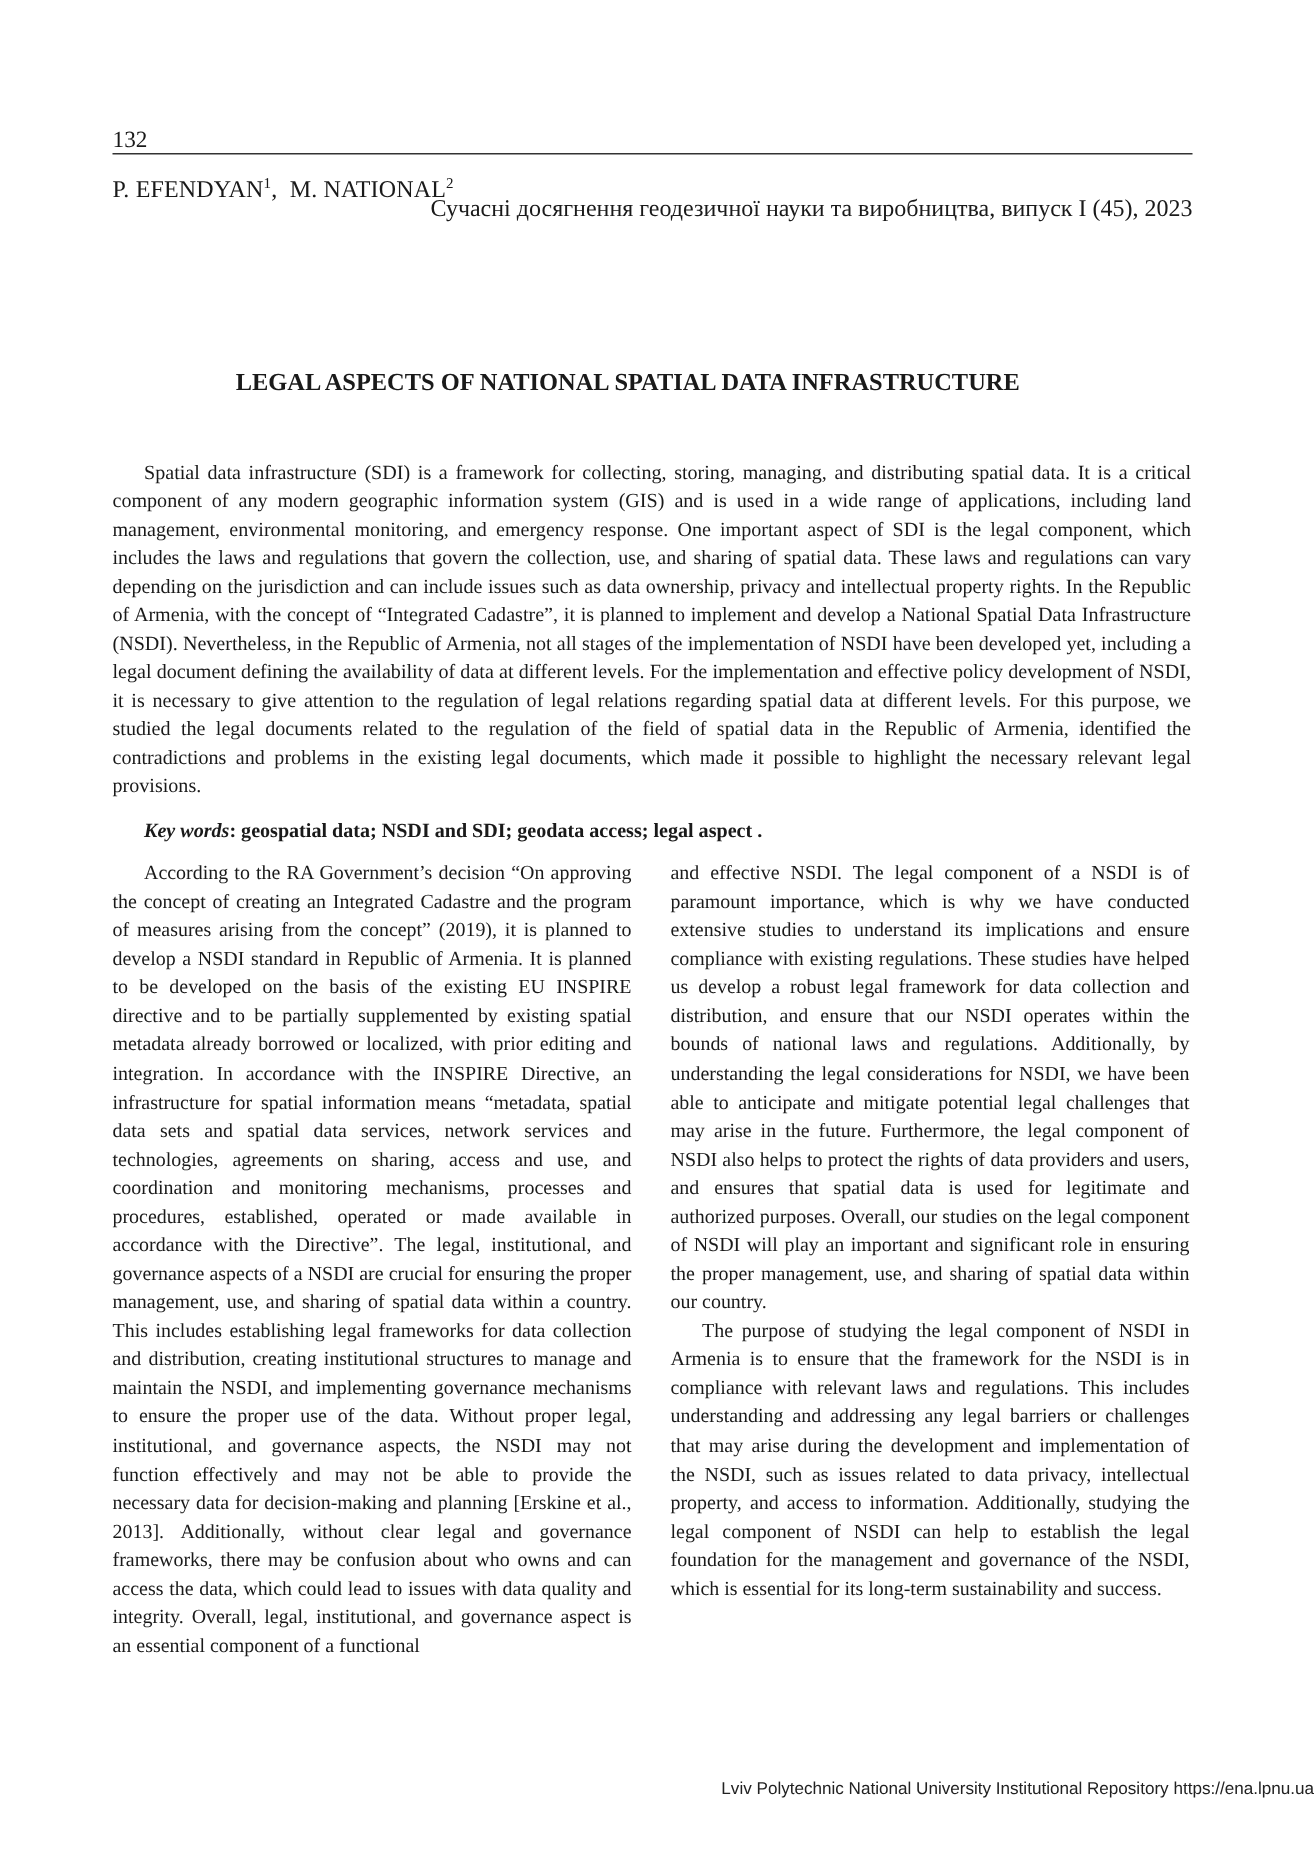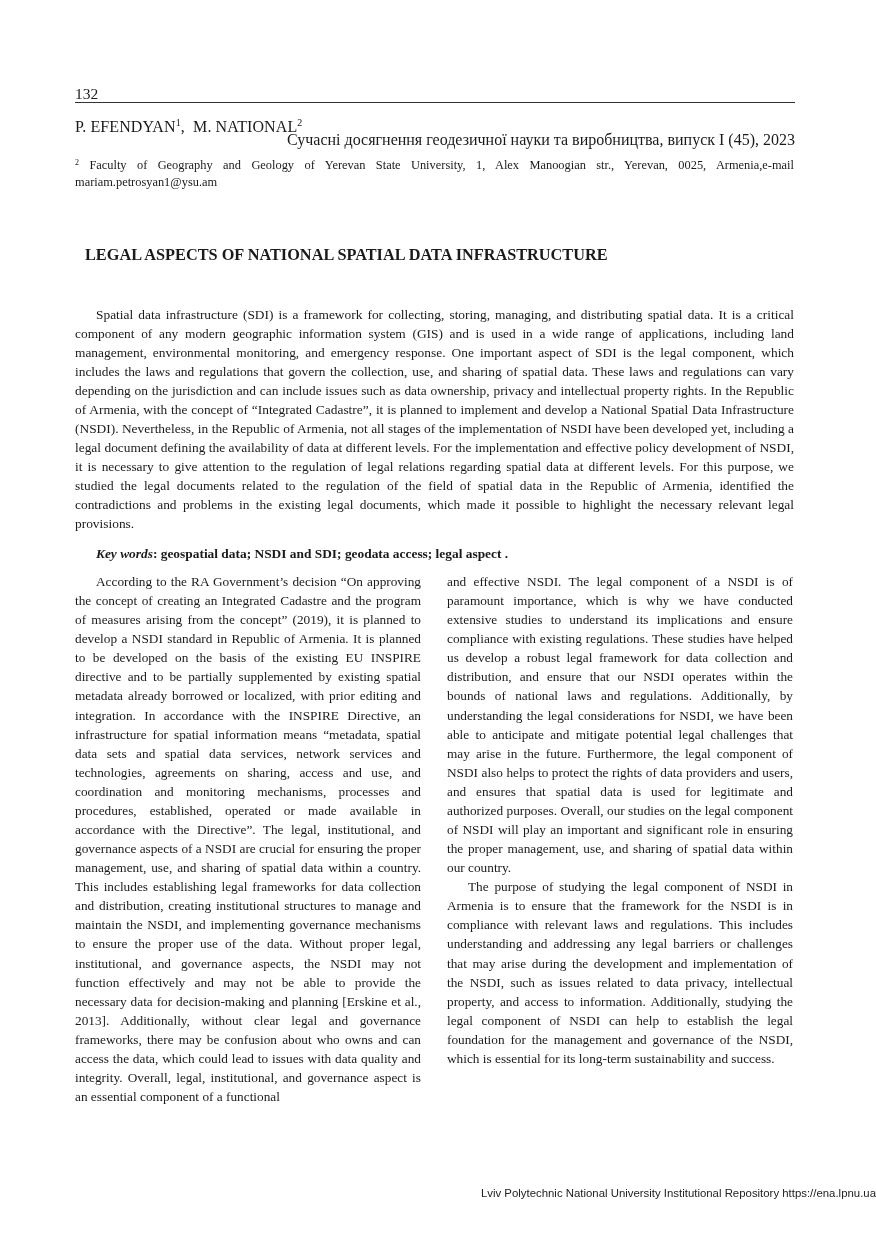--- a/index.html
+++ b/index.html
@@ -23,21 +23,21 @@
       letter-spacing: 0.1px;
     }
     .authors sup { font-size: 10px; vertical-align: 6px; line-height: 0; }
     .affiliations {
       position: absolute; left: 75px; top: 157px; width: 719px;
       font-size: 12.4px; line-height: 17.2px; text-align: justify;
     }
     .affiliations p { margin: 0; }
     .affiliations sup { font-size: 8px; vertical-align: 4px; line-height: 0; }
     .paper-title {
-      position: absolute; left: 85px; top: 244px; width: 719px; 
+      position: absolute; left: 59px; top: 244px; width: 719px; text-align: center;
       font-weight: bold; font-size: 16.3px; line-height: 22px; margin: 0;
     }
     .paper-title span { display: block; }
     .abstract {
       position: absolute; left: 75px; top: 305px; width: 719px;
       font-size: 13.4px; line-height: 19px; text-align: justify; margin: 0;
       text-indent: 21px;
     }
     .keywords {
       position: absolute; left: 96px; top: 544px; font-size: 13.4px; line-height: 19px; font-weight: bold;
@@ -67,21 +67,20 @@
 <div class="page-header">
   <span class="page-number">132</span>
   <span class="running-title">Сучасні досягнення геодезичної науки та виробництва, випуск I (45), 2023</span>
 </div>
 
 <div class="authors">
   <span>P. EFENDYAN</span><sup>1</sup><span style="white-space:pre">,  </span><span>M. NATIONAL</span><sup>2</sup>
 </div>
 
 <div class="affiliations">
-  <p><sup>2</sup><span> Faculty of Geography and Geology of Yerevan State University, 1, Alex Manoogian str., Yerevan, 0025, Armenia,e-mail mariam.petrosyan1@ysu.am</span></p>
 </div>
 
 <h1 class="paper-title">
   <span>LEGAL ASPECTS OF NATIONAL SPATIAL DATA INFRASTRUCTURE</span>
 </h1>
 
 <p class="abstract">Spatial data infrastructure (SDI) is a framework for collecting, storing, managing, and distributing spatial data. It is a critical component of any modern geographic information system (GIS) and is used in a wide range of applications, including land management, environmental monitoring, and emergency response. One important aspect of SDI is the legal component, which includes the laws and regulations that govern the collection, use, and sharing of spatial data. These laws and regulations can vary depending on the jurisdiction and can include issues such as data ownership, privacy and intellectual property rights. In the Republic of Armenia, with the concept of “Integrated Cadastre”, it is planned to implement and develop a National Spatial Data Infrastructure (NSDI). Nevertheless, in the Republic of Armenia, not all stages of the implementation of NSDI have been developed yet, including a legal document defining the availability of data at different levels. For the implementation and effective policy development of NSDI, it is necessary to give attention to the regulation of legal relations regarding spatial data at different levels. For this purpose, we studied the legal documents related to the regulation of the field of spatial data in the Republic of Armenia, identified the contradictions and problems in the existing legal documents, which made it possible to highlight the necessary relevant legal provisions.</p>
 
 <div class="keywords">
   <em>Key words</em><span>:  geospatial data; NSDI and SDI; geodata access; legal aspect .</span>

